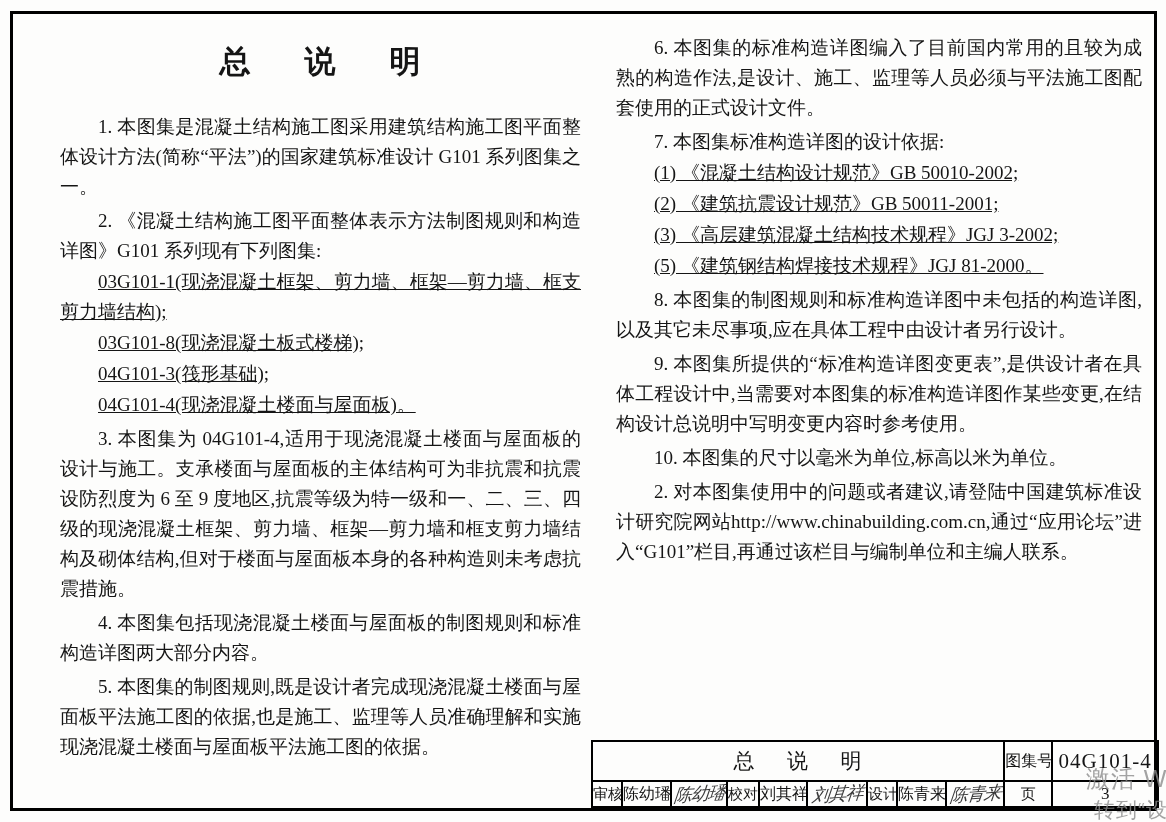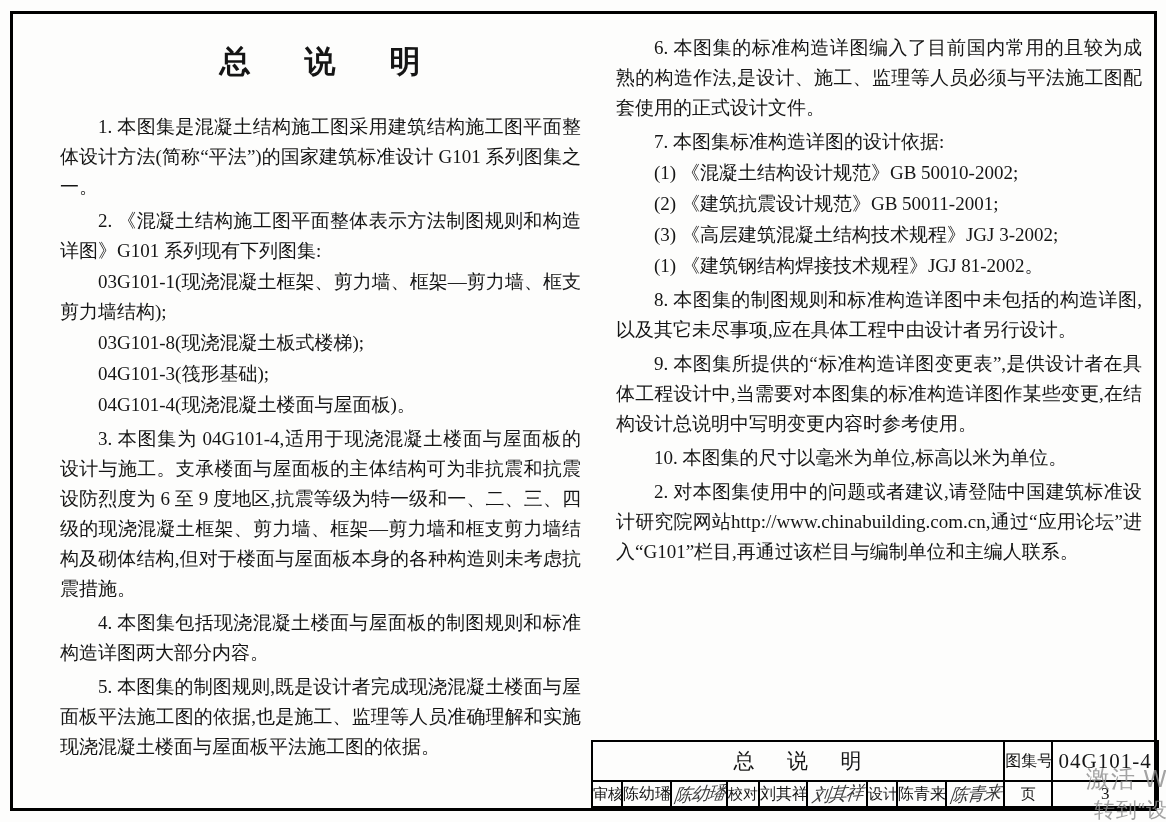--- a/index.html
+++ b/index.html
@@ -17,21 +17,21 @@
   }
   .col{
     position:absolute;
     text-align:justify;
     font-size:19px;line-height:30px;
   }
   #left-col{left:60px;top:42px;width:521px;}
   #right-col{left:616px;top:33px;width:526px;}
   .col p{margin:0;text-indent:2em;}
   .col p.para{margin-top:4px;}
-  .col p.list{margin-top:1px;}
+  .col p.list{margin-top:1px;text-decoration:underline;}
   .col p:first-of-type{margin-top:0;}
   #main-title{
     font-family:"Liberation Sans","DejaVu Sans",sans-serif;
     font-weight:700;font-size:31px;line-height:40px;
     text-align:center;word-spacing:1.4em;
     margin:0 0 30px 0;letter-spacing:1px;
   }
   
   #title-block{
     position:absolute;left:591px;top:740px;
@@ -85,21 +85,21 @@
     <p class="para">4. 本图集包括现浇混凝土楼面与屋面板的制图规则和标准构造详图两大部分内容。</p>
     <p class="para">5. 本图集的制图规则,既是设计者完成现浇混凝土楼面与屋面板平法施工图的依据,也是施工、监理等人员准确理解和实施现浇混凝土楼面与屋面板平法施工图的依据。</p>
   </div>
 
   <div id="right-col" class="col">
     <p class="para">6. 本图集的标准构造详图编入了目前国内常用的且较为成熟的构造作法,是设计、施工、监理等人员必须与平法施工图配套使用的正式设计文件。</p>
     <p class="para">7. 本图集标准构造详图的设计依据:</p>
     <p class="list">(1) 《混凝土结构设计规范》GB 50010-2002;</p>
     <p class="list">(2) 《建筑抗震设计规范》GB 50011-2001;</p>
     <p class="list">(3) 《高层建筑混凝土结构技术规程》JGJ 3-2002;</p>
-    <p class="list">(1) 《建筑钢结构焊接技术规程》JGJ 81-2002。</p>
+    <p class="list">(5) 《建筑钢结构焊接技术规程》JGJ 81-2000。</p>
     <p class="para">8. 本图集的制图规则和标准构造详图中未包括的构造详图,以及其它未尽事项,应在具体工程中由设计者另行设计。</p>
     <p class="para">9. 本图集所提供的“标准构造详图变更表”,是供设计者在具体工程设计中,当需要对本图集的标准构造详图作某些变更,在结构设计总说明中写明变更内容时参考使用。</p>
     <p class="para">10. 本图集的尺寸以毫米为单位,标高以米为单位。</p>
     <p class="para">2. 对本图集使用中的问题或者建议,请登陆中国建筑标准设计研究院网站http://www.chinabuilding.com.cn,通过“应用论坛”进入“G101”栏目,再通过该栏目与编制单位和主编人联系。</p>
   </div>
 
   <table id="title-block">
     <colgroup>
       <col style="width:30px">
         <col style="width:49px">

